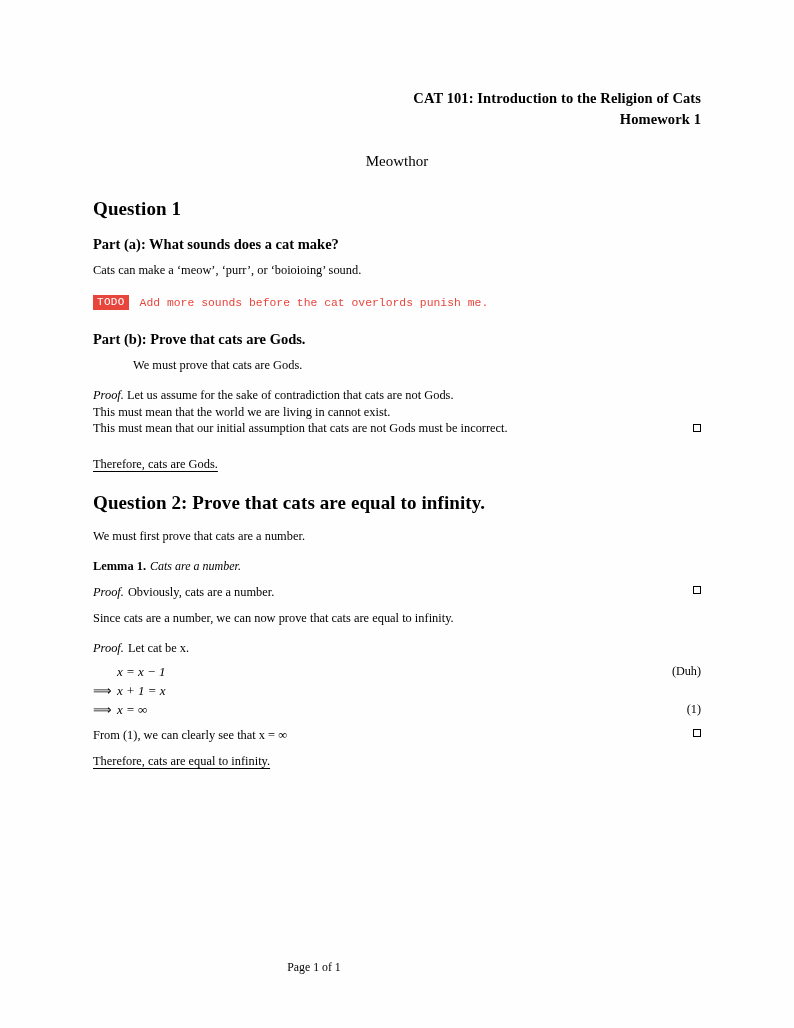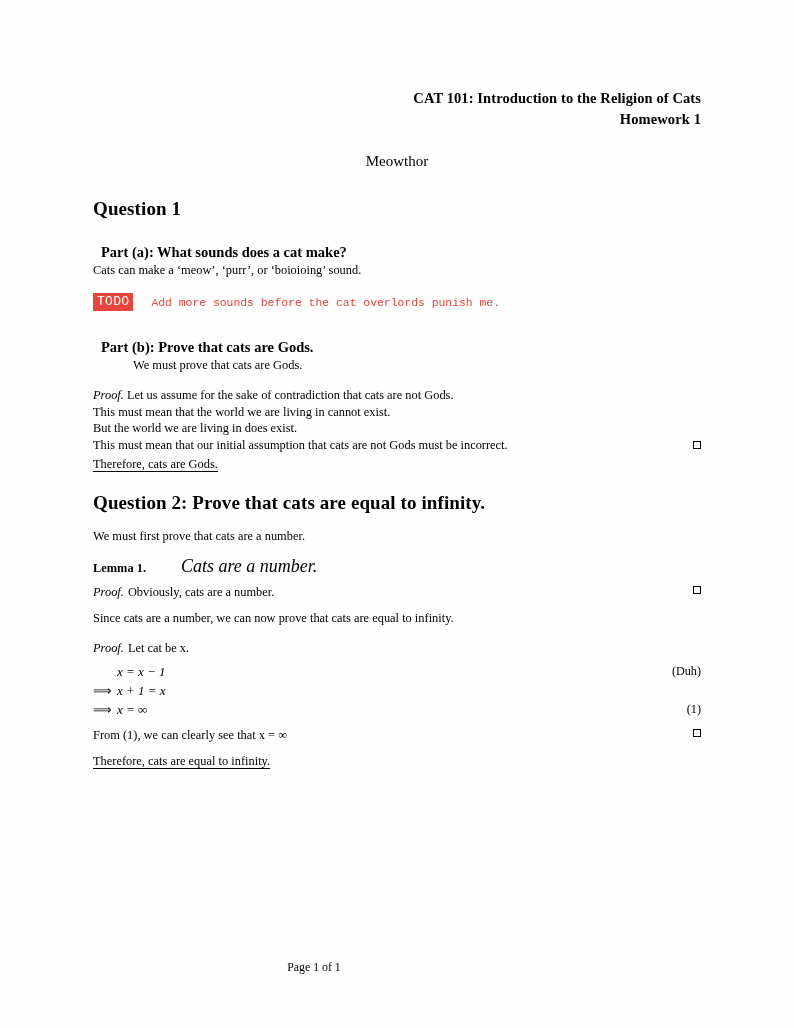--- a/index.html
+++ b/index.html
@@ -47,21 +47,21 @@
   h1.section {
     font-size: 19px;
     font-weight: bold;
     margin: 0;
     font-family: "Liberation Serif", serif;
     letter-spacing: 0.1px;
   }
   h2.subsection {
     font-size: 14.5px;
     font-weight: bold;
-    margin: 8px;
+    margin: 0;
     font-family: "Liberation Serif", serif;
   }
 
   p.body {
     font-size: 12.4px;
     margin: 0;
     line-height: 1.35;
   }
 
   .blk { position: absolute; }
@@ -69,24 +69,24 @@
   .todo-line {
     font-family: "Liberation Mono", monospace;
     font-size: 11.4px;
     color: #e8453c;
     white-space: nowrap;
   }
   .todo-badge {
     background: #e8453c;
     color: #ffffff;
     font-family: "Liberation Mono", monospace;
-    font-size: 13px;
+    font-size: 11px;
     padding: 1px 4px 1.5px 4px;
     letter-spacing: 0.3px;
-    margin-right: 18px;
+    margin-right: 11px;
     position: relative;
     top: -1px;
   }
 
   .proof-label {
     font-style: italic;
     font-size: 12.4px;
   }
   .proof-line {
     font-size: 12.4px;
@@ -103,21 +103,21 @@
 
   .concl {
     font-weight: normal;
     font-size: 12.4px;
     text-decoration: underline;
     text-underline-offset: 2.5px;
     text-align: right;
   }
 
   .lemma-label { font-weight: bold; font-size: 12.4px; }
-  .lemma-text { font-style: italic; font-size: 18px; margin-left: 31px; }
+  .lemma-text { font-style: italic; font-size: 12px; }
 
   .math { font-family: "Liberation Serif", serif; font-style: italic; font-size: 13px; }
   .mathrm { font-style: normal; }
   .eqline { font-size: 13px; position: relative; height: 19px; }
   .eqtag {
     position: absolute;
     right: 0;
     font-size: 12.2px;
     font-style: normal;
     font-family: "Liberation Serif", serif;
@@ -169,21 +169,20 @@
     <div class="blk" style="top:269px; left:0; width:608px;margin-left:40px;">
       <p class="body">We must prove that cats are Gods.</p>
     </div>
 
     <div class="blk" style="top:299px; left:0; width:608px;">
       <div class="proof-line">
         <span class="proof-label">Proof.</span>
         <span>Let us assume for the sake of contradiction that cats are not Gods.</span>
       </div>
       <div class="proof-line">This must mean that the world we are living in cannot exist.</div>
-      <div class="proof-line">But the world we are living in does exist.</div>
       <div class="proof-line" style="position:relative;">
         <span>This must mean that our initial assumption that cats are not Gods must be incorrect.</span>
         <span class="qed" style="top:4px;"></span>
       </div>
     </div>
 
     <div class="blk" style="top:366px; left:0; width:608px;">
       <span class="concl">Therefore, cats are Gods.</span>
     </div>
 

